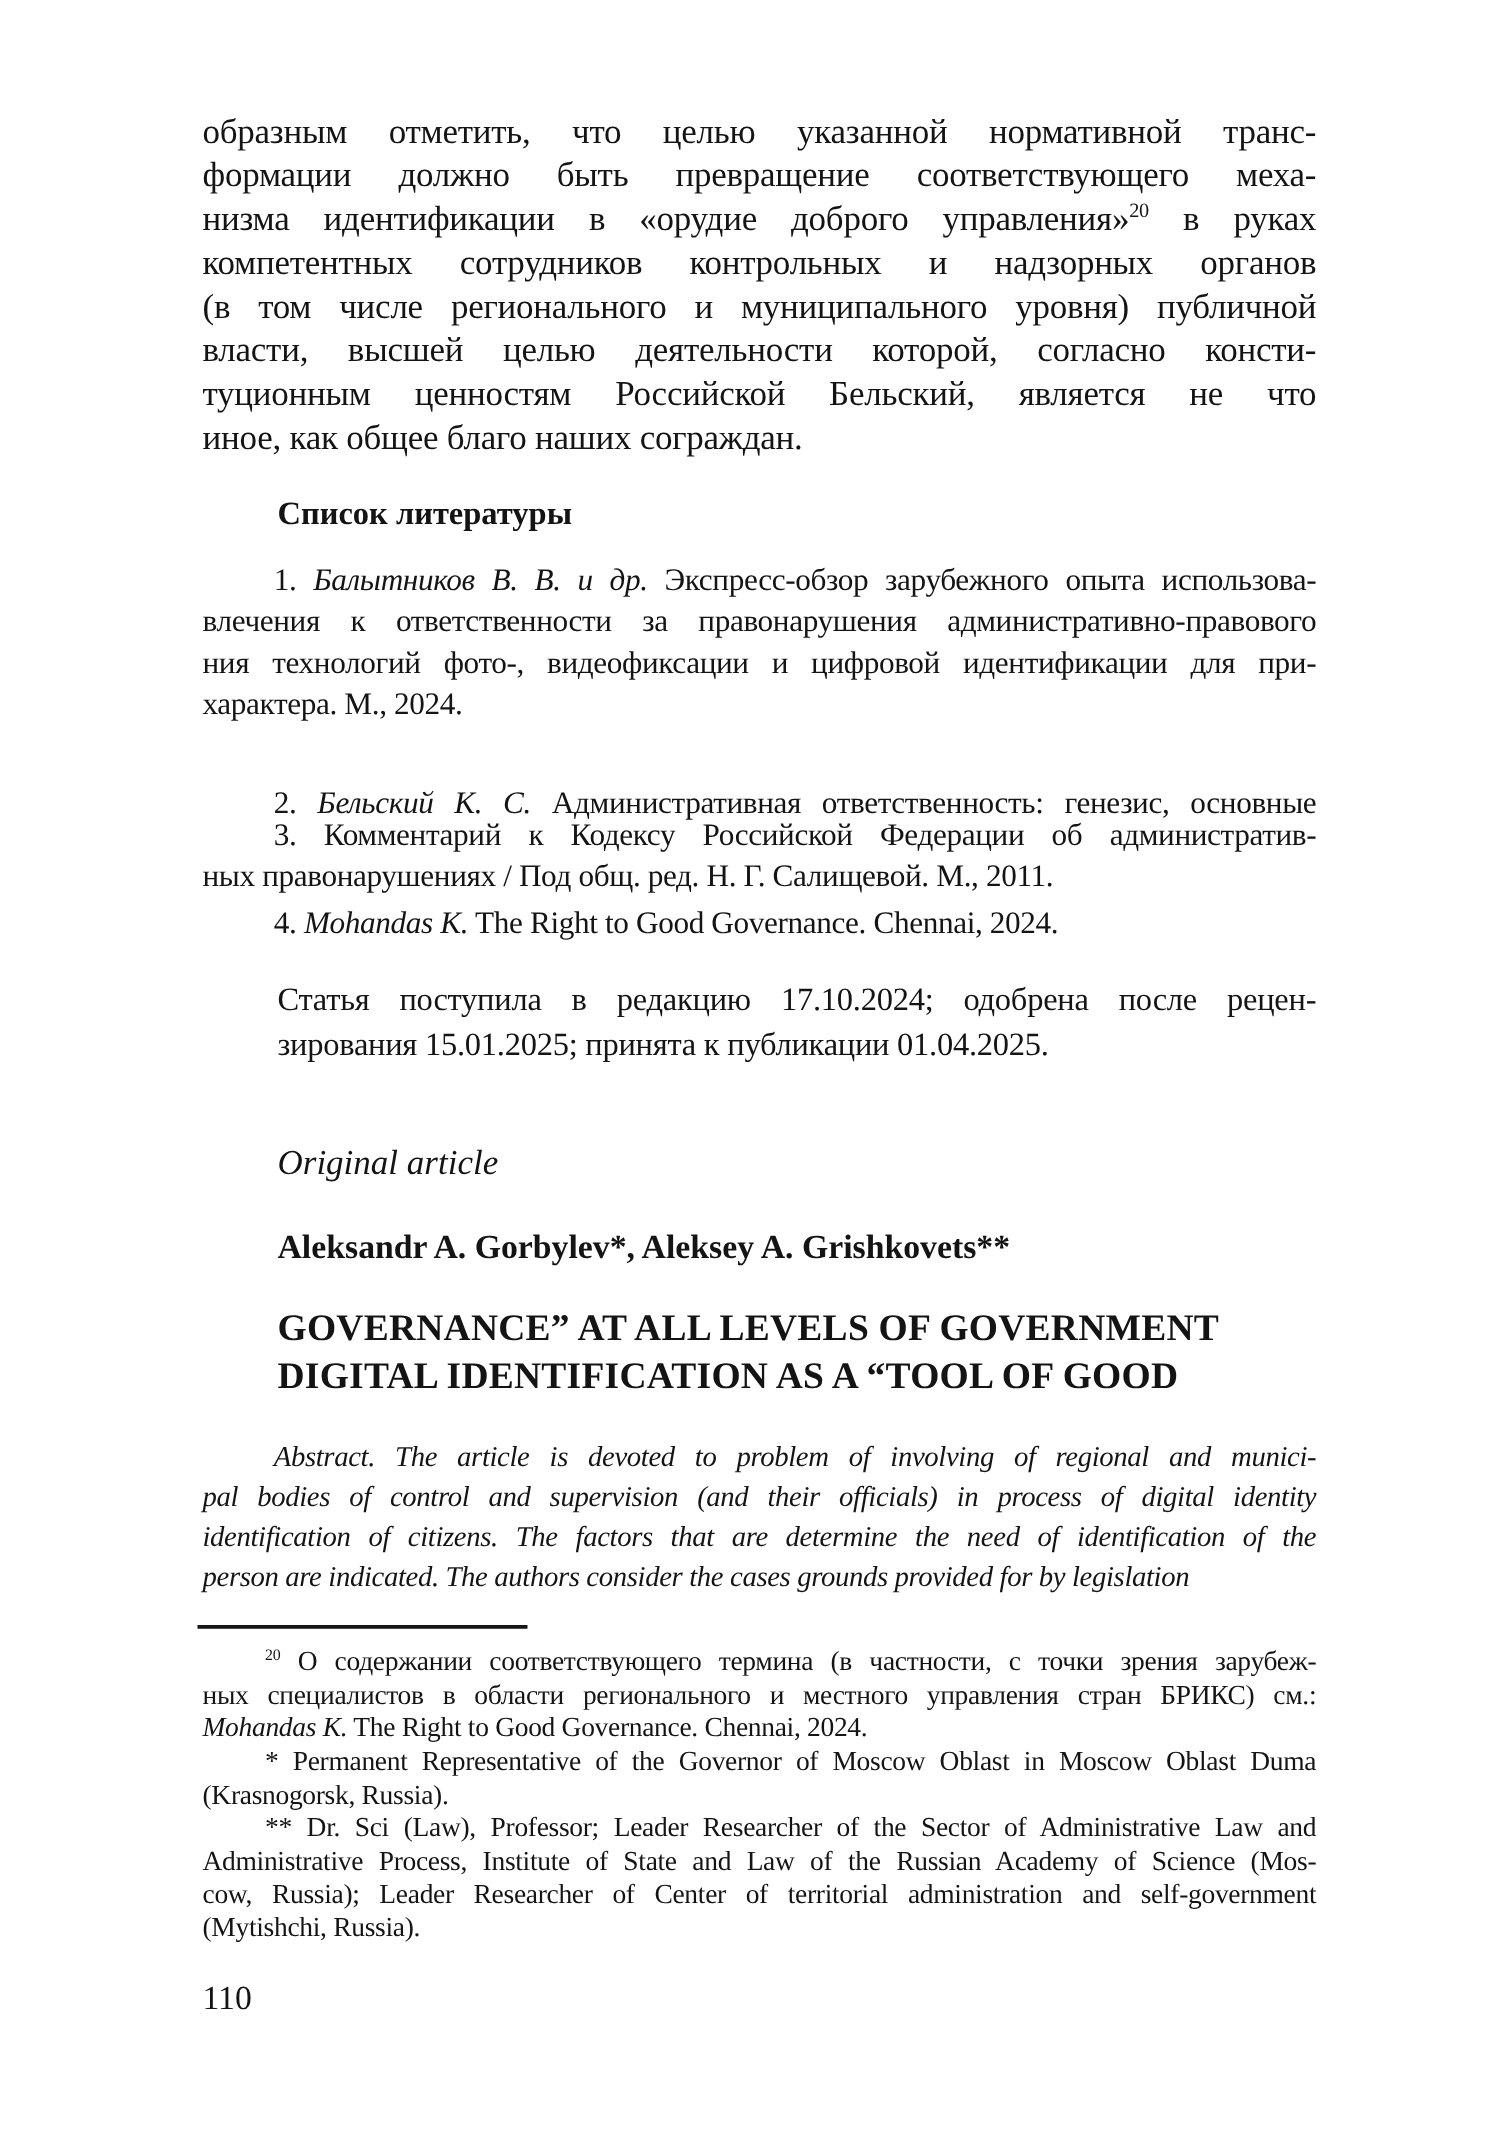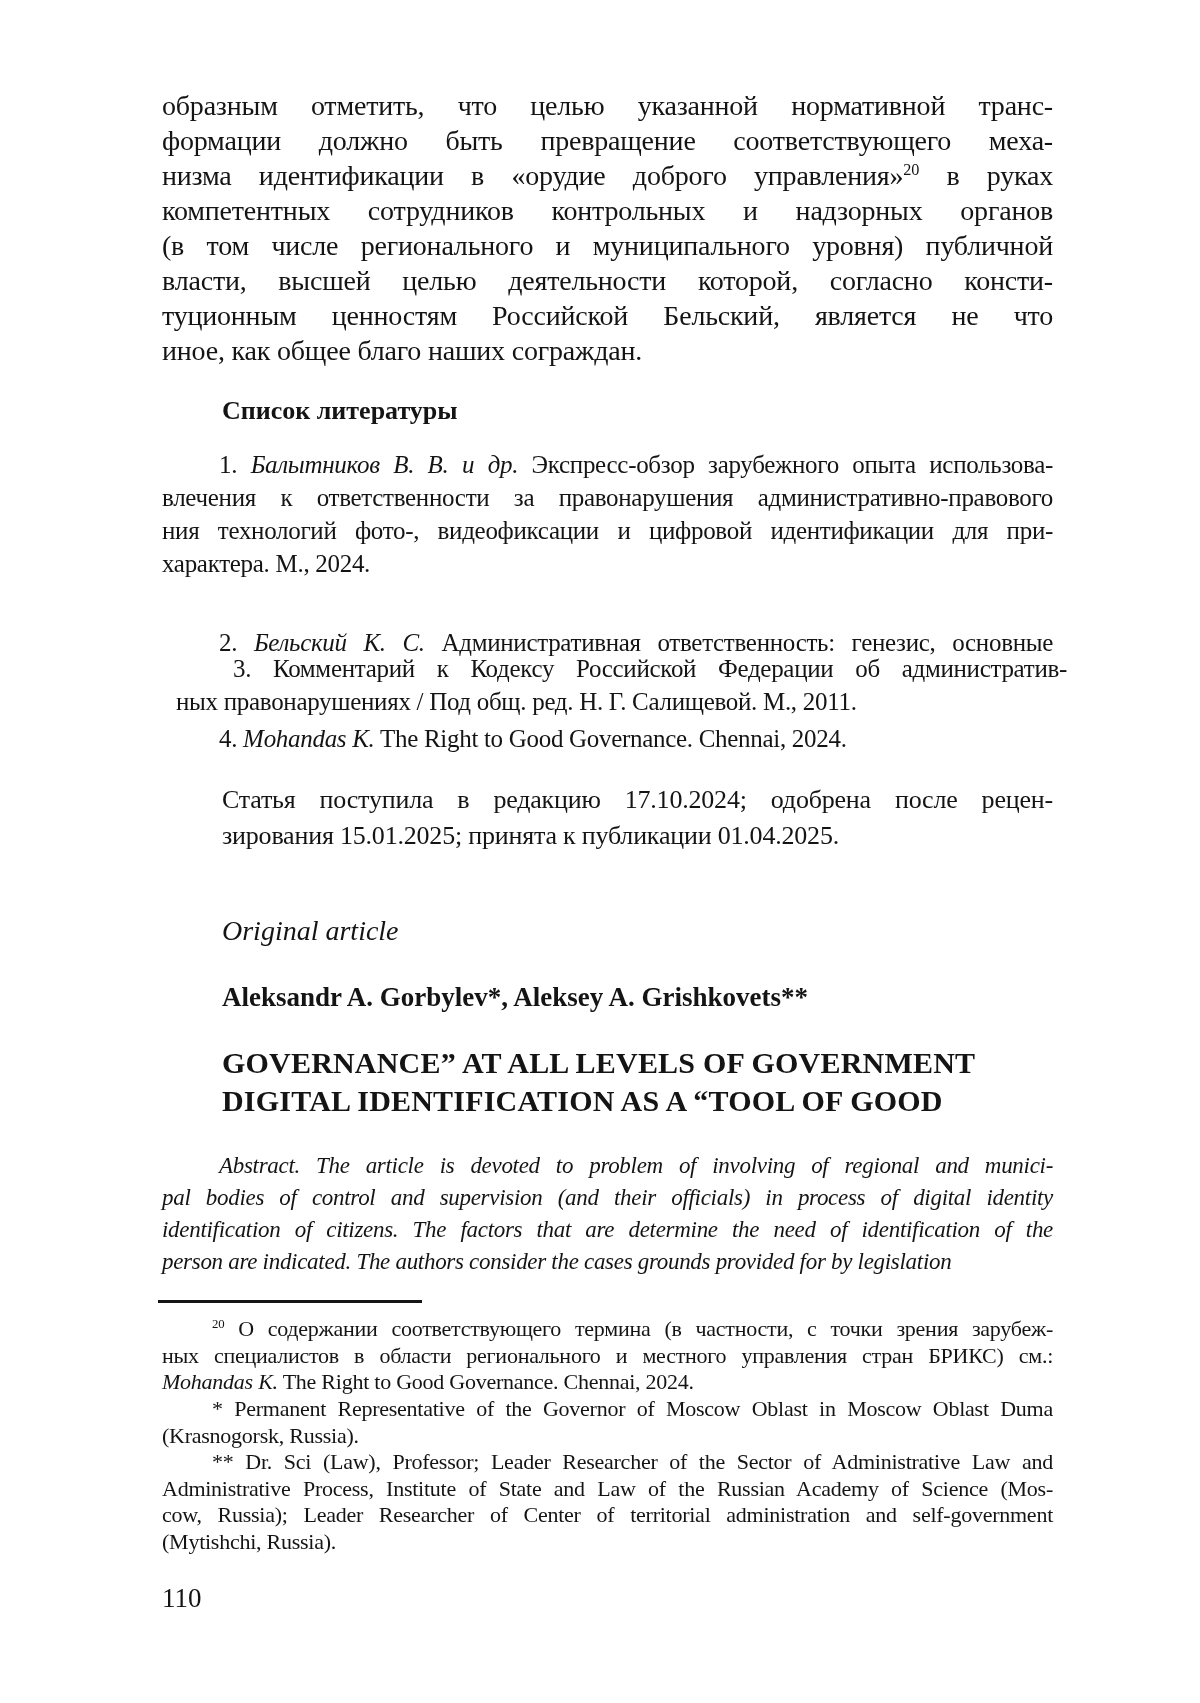--- a/index.html
+++ b/index.html
@@ -25,21 +25,21 @@
     left:162px; top:88px; width:891px;
     font-size:28px; line-height:35px; letter-spacing:-0.2px;
   }
   .ref-heading {
     left:222px; top:396px;
     font-size:26px; font-weight:bold;
   }
   .ref { left:162px; width:891px; font-size:25px; line-height:33px; letter-spacing:-0.3px; }
   .ref1 { top:448px; }
   .ref2 { top:611px;margin-top:15px; }
-  .ref3 { top:652px;margin-left:14px; }
+  .ref3 { top:652px; }
   .ref4 { top:722px; }
   .received {
     left:222px; top:782px; width:831px;
     font-size:26px; line-height:36px; letter-spacing:-0.2px;
   }
   .orig-article {
     left:222px; top:915px;
     font-size:28px; font-style:italic;
   }
   .authors {

